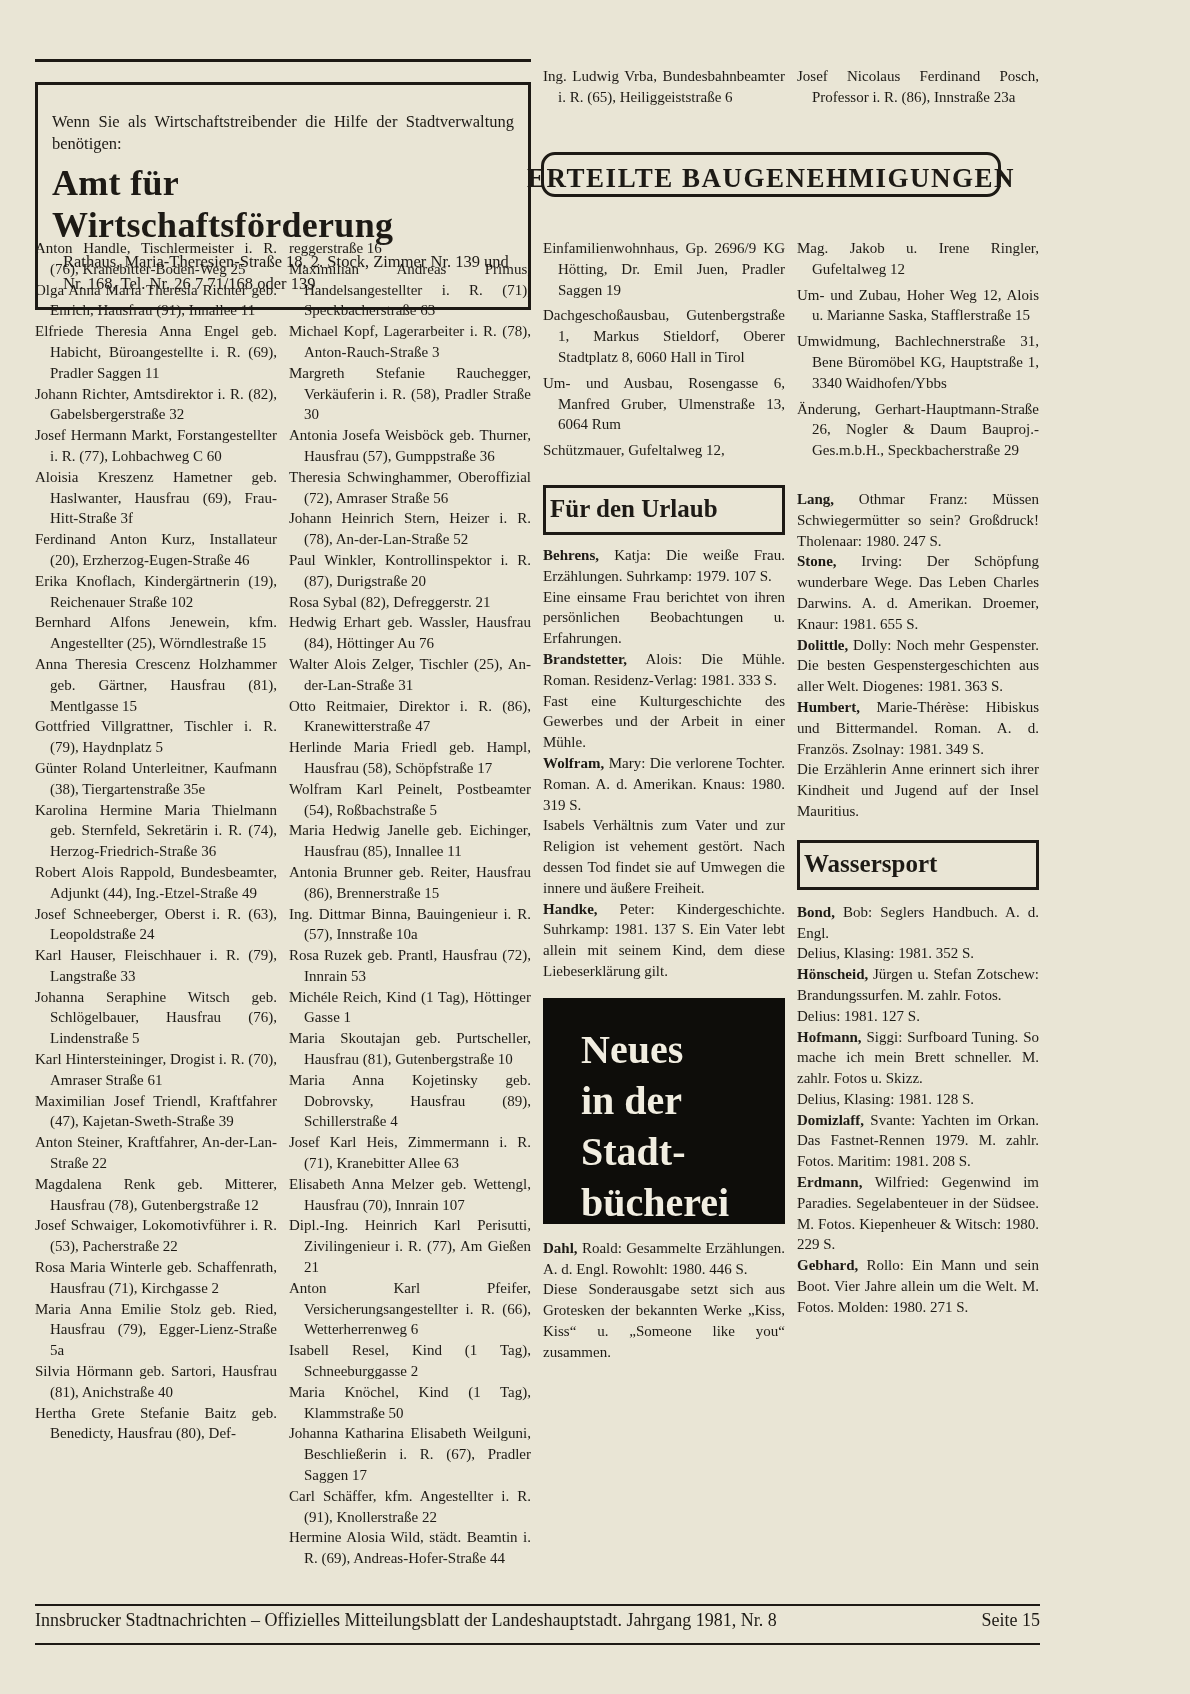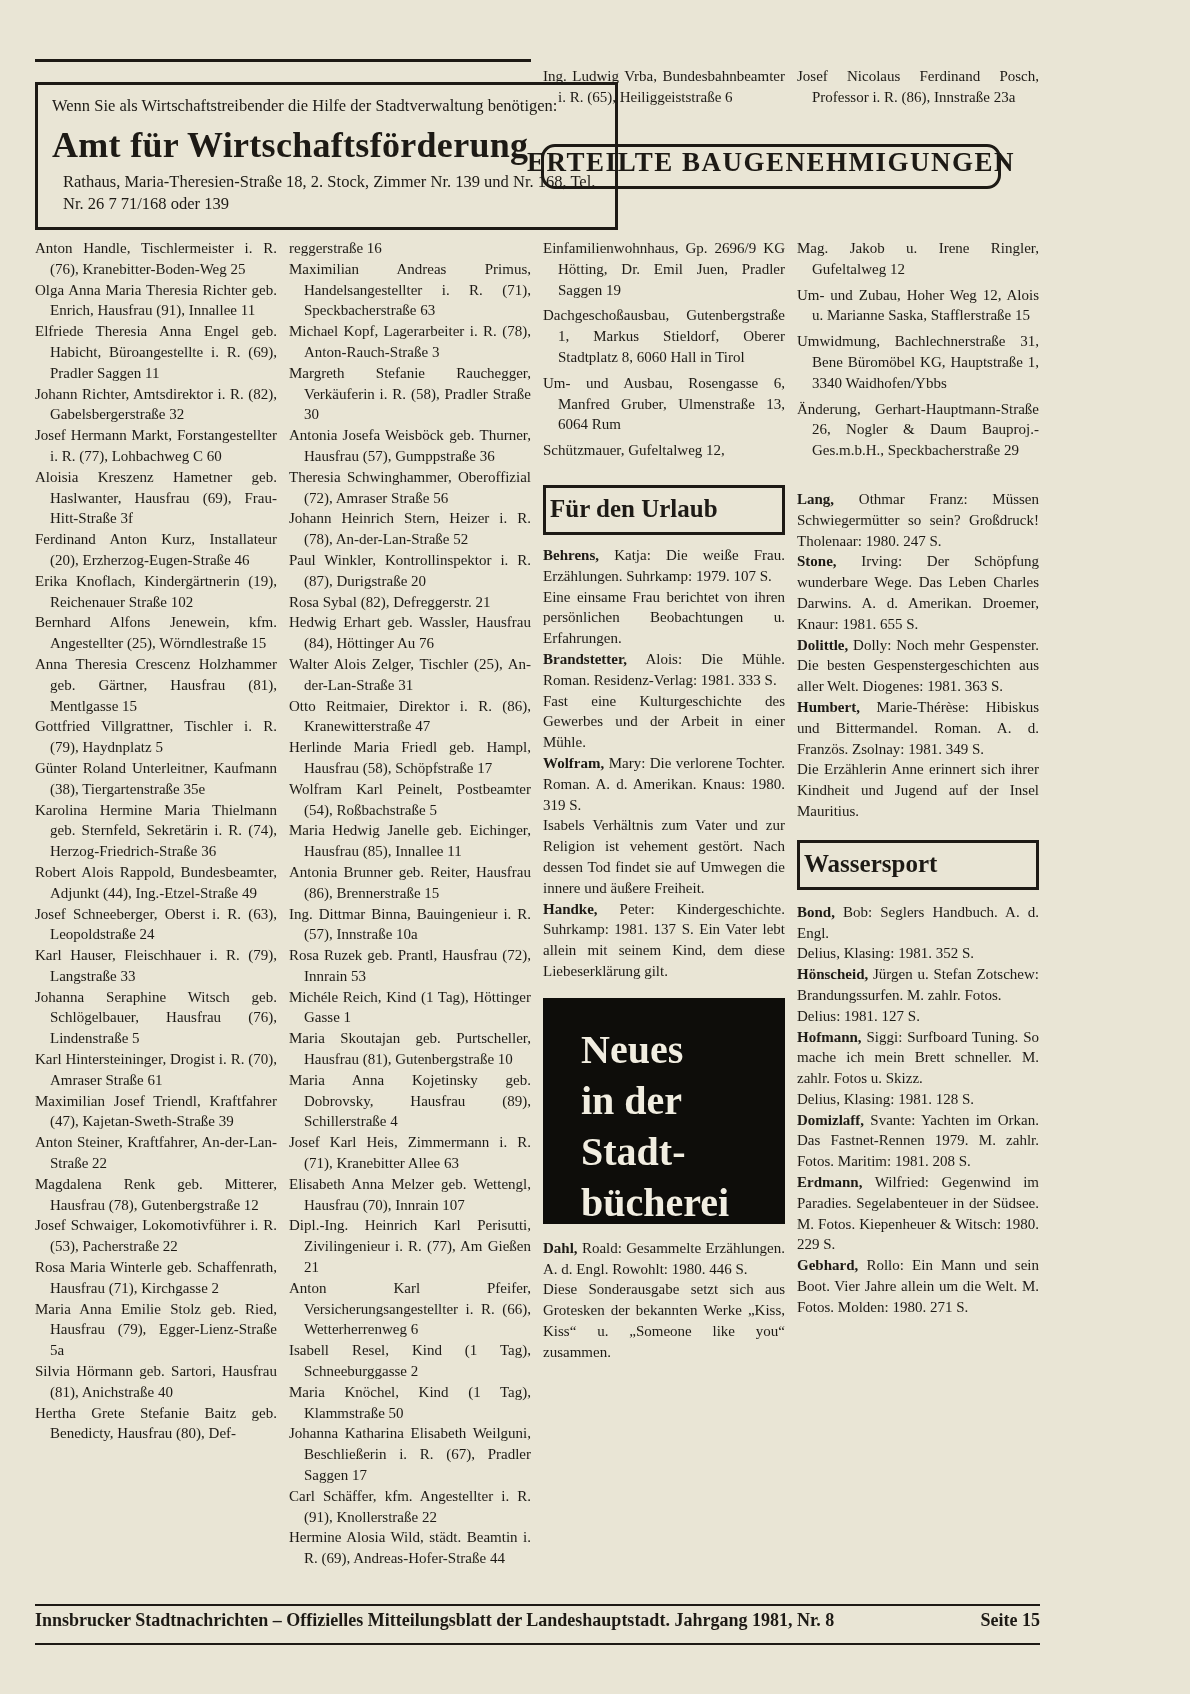--- a/index.html
+++ b/index.html
@@ -16,33 +16,33 @@
   .rule { position:absolute; background:var(--ink,#1d1a15); }
   .top-rule { left:35px; top:59px; width:496px; height:3px; }
 
   
   .obit { position:absolute; top:66px; width:242px; }
   .obit-1 { left:543px; }
   .obit-2 { left:797px; }
 
   
   .info-box {
-    position:absolute; left:35px; top:82px; width:583px;
+    position:absolute; left:35px; top:82px; width:496px;
     border:3px solid var(--ink,#1d1a15);
-    padding:10px 14px 12px 14px;
+    padding:26px 14px 12px 14px;
   }
   .info-intro { font-size:16.5px; line-height:22px; text-align:justify; }
   .info-title { font-size:36px; font-weight:bold; margin:7px 0 5px 0; letter-spacing:0.3px; }
   .info-details { font-size:16.5px; line-height:22px;margin-left:11px; }
 
   
   .banner {
-    position:absolute; left:541px; top:144px; width:460px; height:45px;
+    position:absolute; left:541px; top:152px; width:460px; height:45px;
     border:3px solid var(--ink,#1d1a15); border-radius:14px;
-    display:flex; align-items:flex-start; justify-content:center;
+    display:flex; align-items:flex-end; justify-content:center;
   }
   .banner span { font-size:27px; font-weight:bold; letter-spacing:1.5px; white-space:nowrap; }
 
   
   .col { position:absolute; top:238px; width:242px; }
   .col-1 { left:35px;font-family:Liberation Serif, serif; }
   .col-2 { left:289px; }
   .col-3 { left:543px; }
   .col-4 { left:797px; }
 
@@ -73,21 +73,20 @@
   .dahl-list { margin-top:14px; }
   .books-right { margin-top:28px; }
 
   
   .footer-rule-top { left:35px; top:1604px; width:1005px; height:2px; }
   .footer-rule-bottom { left:35px; top:1643px; width:1005px; height:2px; }
   .footer {
     position:absolute; left:35px; top:1610px; width:1005px;
     display:flex; justify-content:space-between; align-items:center;
     font-size:18px;
-    font-weight:bold;
   }
 </style>
 </head>
 <body>
 
 <div class="page">
 
   <div class="rule top-rule"></div>
 
   <p class="obit obit-1 entry hang">Ing. Ludwig Vrba, Bundesbahnbeamter i. R. (65), Heiliggeiststraße 6</p>

